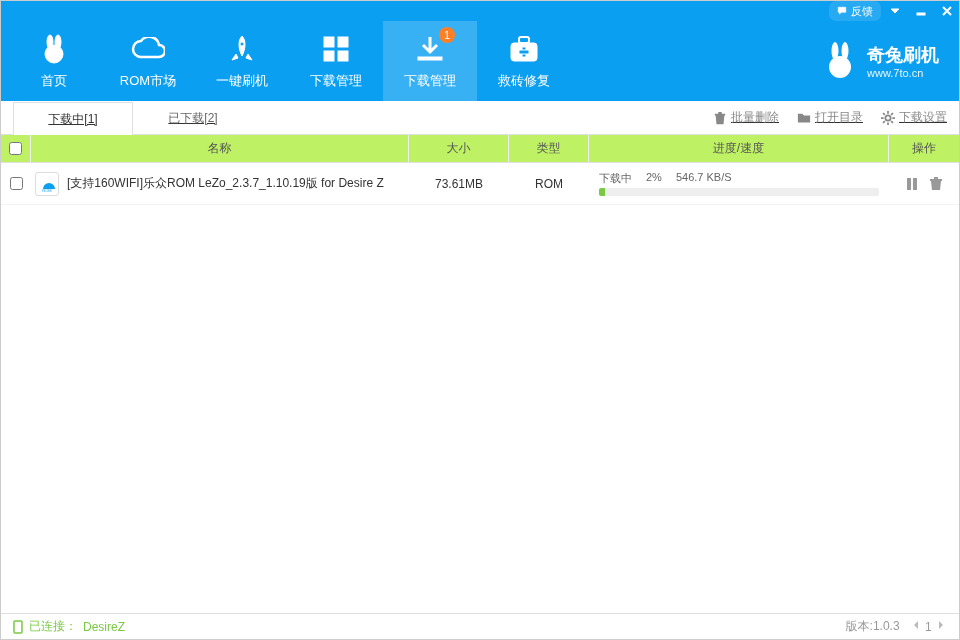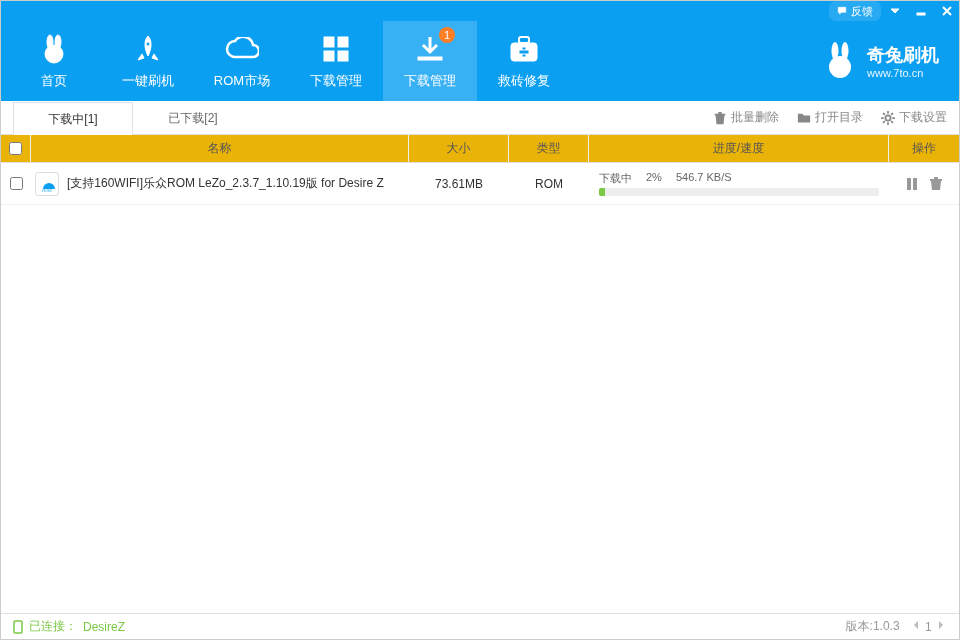--- a/index.html
+++ b/index.html
@@ -20,30 +20,30 @@
 .navitem .label { font-size: 13px; }
 .navitem svg { fill: #fff; stroke: #fff; }
 .badge { position: absolute; top: 6px; right: 22px; background: #ff7f27; color: #fff; border-radius: 50%; width: 16px; height: 16px; font-size: 11px; display: flex; align-items: center; justify-content: center; }
 .brand { margin-left: auto; text-align: right; display: flex; align-items: center; gap: 10px; padding-right: 14px; }
 .brand .logo svg { fill: #fff; }
 .brand .txt { display: flex; flex-direction: column; align-items: flex-start; }
 .brand .cn { font-size: 18px; font-weight: bold; }
 .brand .en { font-size: 11px; opacity: .9; }
 
 
-.subbar { height: 34px; border-bottom: 1px solid #e0e0e0; display: flex; align-items: flex-end; padding: 0 12px; }
+.subbar { height: 34px; border-bottom: 1px solid #e0e0e0; display: flex; align-items: flex-end; padding: 0 12px; text-decoration: underline; }
 .tabs { display: flex; height: 100%; }
 .tab { width: 120px; display: flex; align-items: center; justify-content: center; font-size: 12px; color: #666; cursor: pointer; border: 1px solid transparent; border-bottom: none; }
 .tab.active { border-color: #e0e0e0; background: #fff; position: relative; top: 1px; color: #333; }
 .subactions { margin-left: auto; display: flex; gap: 18px; align-items: center; height: 100%; color: #888; }
 .subactions .sa { display: flex; align-items: center; gap: 4px; cursor: pointer; }
 .subactions svg { width: 14px; height: 14px; fill: #888; }
 
 
-.thead { height: 28px; border-bottom: 1px solid #e0e0e0; display: flex; align-items: flex-start; color: #555; background: #eab308; }
+.thead { height: 28px; border-bottom: 1px solid #e0e0e0; display: flex; align-items: flex-start; color: #555; background: #bef264; }
 .col-check { width: 30px; display: flex; justify-content: center; }
 .col-name { flex: 1; text-align: center; }
 .col-size { width: 100px; text-align: center; }
 .col-type { width: 80px; text-align: center; }
 .col-progress { width: 300px; text-align: center; }
 .col-ops { width: 70px; text-align: center; }
 .thead > div { border-right: 1px solid #eee; height: 100%; display: flex; align-items: center; justify-content: center; }
 .thead > div:last-child { border-right: none; }
 
 .tbody { flex: 1; overflow: auto; }
@@ -101,35 +101,35 @@
         <svg width="30" height="30" viewBox="0 0 30 30">
             <ellipse cx="11" cy="8" rx="3" ry="7"></ellipse>
             <ellipse cx="19" cy="8" rx="3" ry="7"></ellipse>
             <circle cx="15" cy="20" r="9"></circle>
           </svg>
       </div>
       <div class="label">首页</div>
     </div>
     <div class="navitem">
       <div class="icon">
+        <svg width="34" height="24" viewBox="0 0 34 24">
+            <path d="M10 20a8 8 0 010-16 10 10 0 0118 4 6 6 0 010 12z" fill="none" stroke-width="2.5"></path>
+          </svg>
+      </div>
+      <div class="label">ROM市场</div>
+    </div>
+    <div class="navitem">
+      <div class="icon">
         <svg width="28" height="30" viewBox="0 0 28 30">
             <path d="M14 2c4 4 4 12 0 20-4-8-4-16 0-20z"></path>
             <circle cx="14" cy="10" r="2" fill="#0b9ff2"></circle>
             <path d="M8 20l-4 6 6-2zM20 20l4 6-6-2z"></path>
           </svg>
       </div>
       <div class="label">一键刷机</div>
-    </div>
-    <div class="navitem">
-      <div class="icon">
-        <svg width="34" height="24" viewBox="0 0 34 24">
-            <path d="M10 20a8 8 0 010-16 10 10 0 0118 4 6 6 0 010 12z" fill="none" stroke-width="2.5"></path>
-          </svg>
-      </div>
-      <div class="label">ROM市场</div>
     </div>
     <div class="navitem">
       <div class="icon">
         <svg width="26" height="26" viewBox="0 0 26 26">
             <rect x="1" y="1" width="10" height="10"></rect>
             <rect x="15" y="1" width="10" height="10"></rect>
             <rect x="1" y="15" width="10" height="10"></rect>
             <rect x="15" y="15" width="10" height="10"></rect>
           </svg>
       </div>

